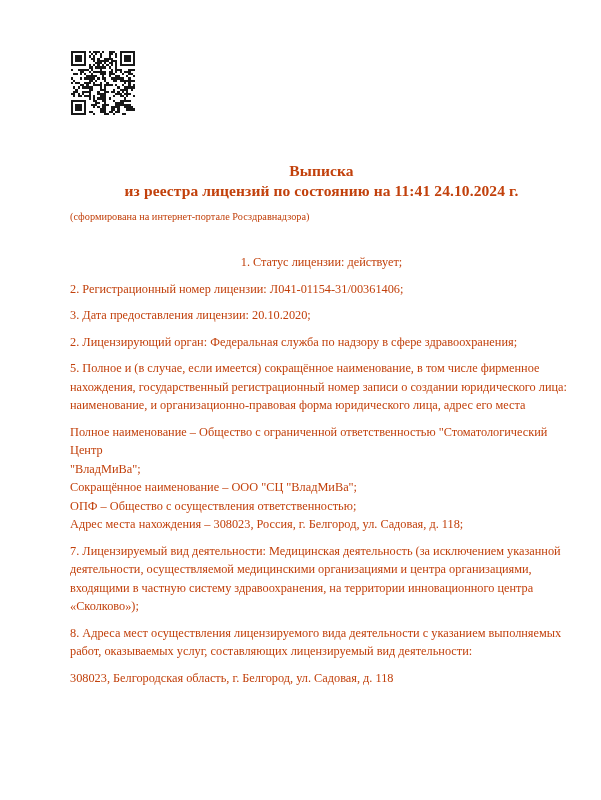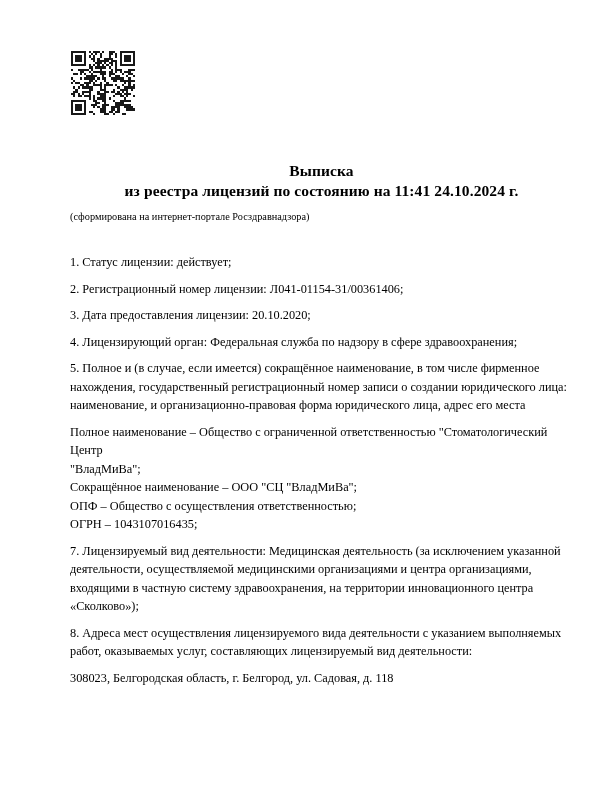--- a/index.html
+++ b/index.html
@@ -7,21 +7,21 @@
     padding: 0;
     background: #ffffff;
   }
   .page {
     position: relative;
     width: 601px;
     height: 733px;
     background: #ffffff;
     overflow: hidden;
     font-family: "Liberation Serif", "DejaVu Serif", serif;
-    color: #000000;
+    color: #c2410c;
   }
   .qr {
     position: absolute;
     left: 71px;
     top: 51px;
     width: 64px;
     height: 64px;
   }
   .content {
     position: absolute;
@@ -48,20 +48,21 @@
     margin-top: 30px;
     font-size: 12.3px;
     line-height: 18.5px;
   }
   .para {
     margin: 8px 0 0 0;
     padding: 0;
   }
   .para:first-child {
     margin-top: 12px;
+    text-align: center;
   }
   .ln {
     display: block;
     white-space: pre-wrap;
   }
 </style>
 </head>
 <body>
 
 <div class="page">
@@ -504,35 +505,35 @@
 
       <p class="para">
         <span class="ln">2. Регистрационный номер лицензии: Л041-01154-31/00361406;</span>
       </p>
 
       <p class="para">
         <span class="ln">3. Дата предоставления лицензии: 20.10.2020;</span>
       </p>
 
       <p class="para">
-        <span class="ln">4. Лицензирующий орган: Федеральная служба по надзору в сфере здравоохранения;</span>
+        <span class="ln">2. Лицензирующий орган: Федеральная служба по надзору в сфере здравоохранения;</span>
       </p>
 
       <p class="para">
         <span class="ln">5. Полное и (в случае, если имеется) сокращённое наименование, в том числе фирменное</span>
         <span class="ln">нахождения, государственный регистрационный номер записи о создании юридического лица:</span>
         <span class="ln">наименование, и организационно-правовая форма юридического лица, адрес его места</span>
       </p>
 
       <p class="para">
         <span class="ln">Полное наименование – Общество с ограниченной ответственностью "Стоматологический Центр</span>
         <span class="ln">"ВладМиВа";</span>
         <span class="ln">Сокращённое наименование – ООО "СЦ "ВладМиВа";</span>
         <span class="ln">ОПФ – Общество с осуществления ответственностью;</span>
-        <span class="ln">ОГРН – 1043107016435;</span>
+        <span class="ln">Адрес места нахождения – 308023, Россия, г. Белгород, ул. Садовая, д. 118;</span>
       </p>
 
 
       <p class="para">
         <span class="ln">7. Лицензируемый вид деятельности: Медицинская деятельность (за исключением указанной</span>
         <span class="ln">деятельности, осуществляемой медицинскими организациями и центра организациями,</span>
         <span class="ln">входящими в частную систему здравоохранения, на территории инновационного центра</span>
         <span class="ln">«Сколково»);</span>
       </p>
 

